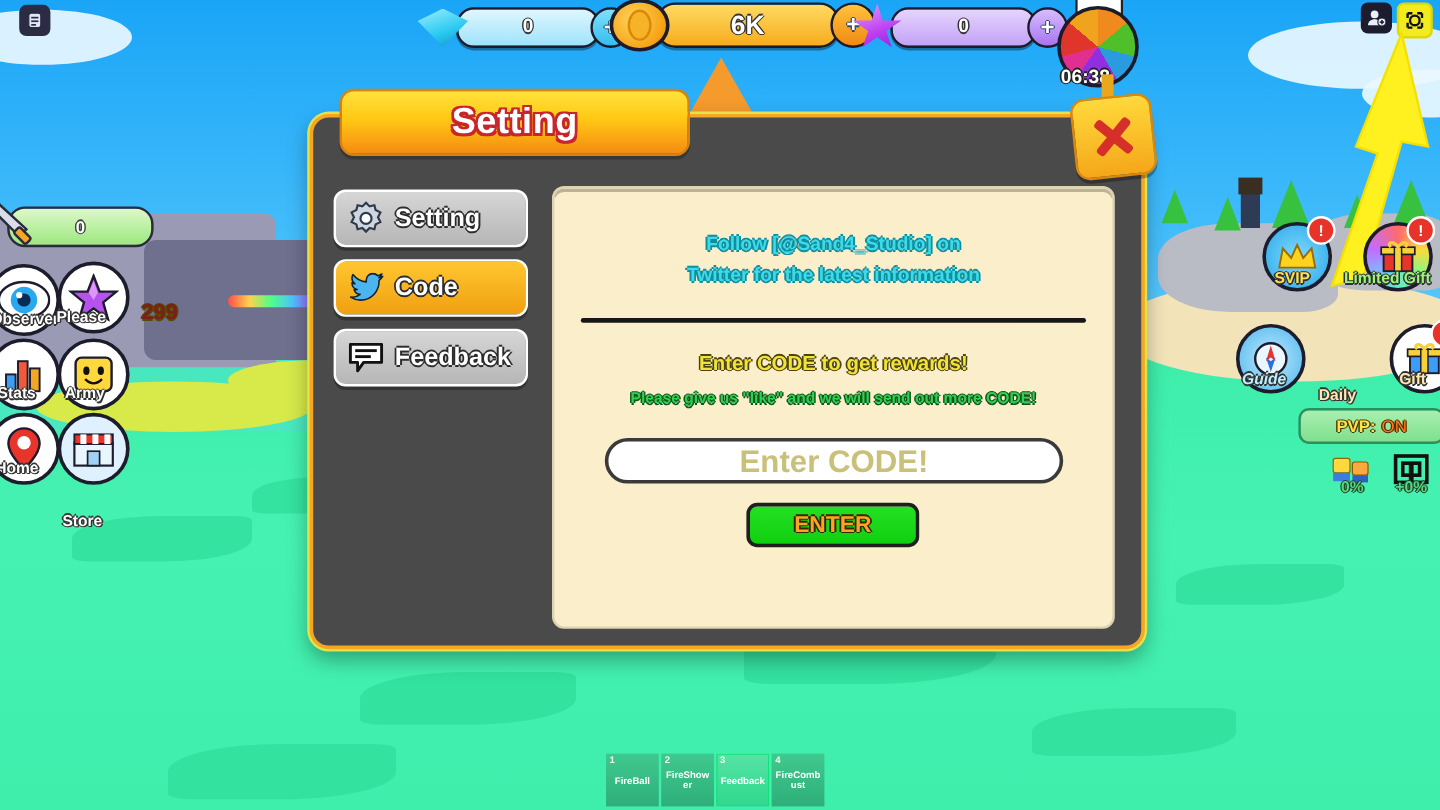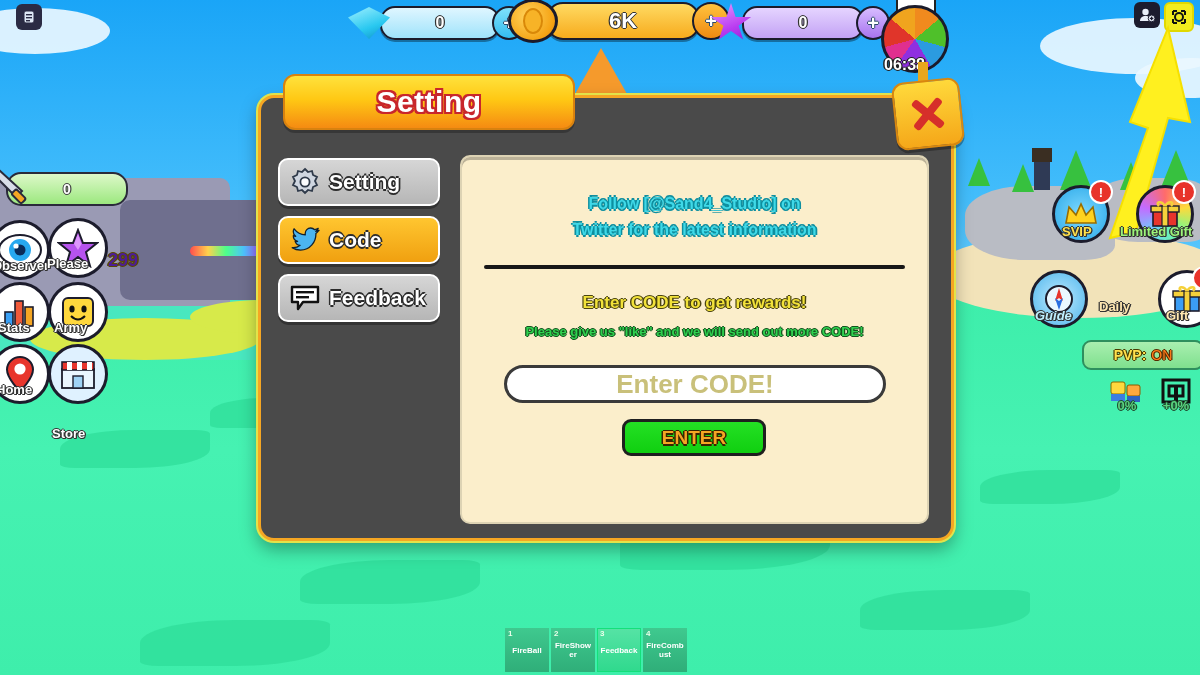--- a/index.html
+++ b/index.html
@@ -70,22 +70,22 @@
       border:2.5px solid #2a2a3a;background:linear-gradient(#ddf8c9,#9ce87f);
       display:flex;align-items:center;justify-content:center;}
   .hpbar span{font-size:14px;font-weight:bold;color:#fff;
       text-shadow:-1.2px 0 #444,0 1.2px #444,1.2px 0 #444,0 -1.2px #444;}
   .sword{position:absolute;left:-8px;top:163px;width:46px;height:46px;}
 
   .hudbtn{position:absolute;width:54px;height:54px;border-radius:50%;border:3px solid #1c1c2c;
       display:flex;align-items:center;justify-content:center;background:#fff;overflow:hidden;}
   .hudlabel{position:absolute;font-size:13px;font-weight:bold;color:#fff;white-space:nowrap;
       text-shadow:-1.3px 0 #333,0 1.3px #333,1.3px 0 #333,0 -1.3px #333,1px 1px 0 #333;}
-  .lvlnum{position:absolute;font-size:18px;font-weight:bold;color:#4c1d95;
-      text-shadow:-1.4px 0 #5a4a00,0 1.4px #5a4a00,1.4px 0 #5a4a00,0 -1.4px #5a4a00;}
+  .lvlnum{position:absolute;font-size:18px;font-weight:bold;color:#7f1d1d;
+      text-shadow:-1.4px 0 #5a4a00,0 1.4px #5a4a00,1.4px 0 #5a4a00,0 -1.4px #5a4a00;margin-left:10px;}
 
   
   .rbtn{position:absolute;width:52px;height:52px;border-radius:50%;border:3px solid #1c1c2c;
       display:flex;align-items:center;justify-content:center;overflow:hidden;}
   .badge{position:absolute;width:20px;height:20px;border-radius:50%;background:#e8332a;
       border:2px solid #fff;color:#fff;font-size:13px;font-weight:bold;display:flex;
       align-items:center;justify-content:center;line-height:1;}
   .pvp{position:absolute;left:1082px;top:340px;width:118px;height:26px;border-radius:9px;
       border:2.5px solid #2e8f5e;background:linear-gradient(#a9efb0,#7fe08e);
       display:flex;align-items:center;justify-content:center;gap:5px;}
@@ -349,21 +349,21 @@
 
   <div class="rbtn" style="left:1030px;top:270px;background:radial-gradient(circle,#bfeaff,#4fb6ec);">
     <svg width="32" height="32" viewBox="0 0 32 32">
         <circle cx="16" cy="16" r="13" fill="#eaf7ff" stroke="#1c1c2c" stroke-width="2"></circle>
         <polygon points="16,5 20,18 16,15 12,18" fill="#e8352c"></polygon>
         <polygon points="16,27 12,15 16,18 20,15" fill="#2b6ee0"></polygon>
       </svg>
   </div>
   <div class="hudlabel" style="left:1035px;top:308px;color:#bfefff;font-style:italic;">Guide</div>
 
-  <div class="hudlabel" style="left:1099px;top:299px;color:#ffe7b0;text-align:right;">Daily</div>
+  <div class="hudlabel" style="left:1099px;top:321px;color:#ffe7b0;text-align:right;">Daily</div>
 
   <div class="rbtn" style="left:1158px;top:270px;background:#fff;">
     <svg width="32" height="30" viewBox="0 0 32 30">
         <rect x="4" y="11" width="24" height="16" fill="#3b9df5" stroke="#1c1c2c" stroke-width="1.6"></rect>
         <rect x="2" y="7" width="28" height="6" fill="#f5d13b" stroke="#1c1c2c" stroke-width="1.4"></rect>
         <rect x="13" y="7" width="6" height="20" fill="#f5d13b" stroke="#1c1c2c" stroke-width="1.2"></rect>
         <path d="M16 7C12 1 6 3 10 7M16 7C20 1 26 3 22 7" fill="none" stroke="#f5d13b" stroke-width="2.6"></path>
       </svg>
   </div>
   <div class="badge" style="left:1192px;top:266px;">!</div>

